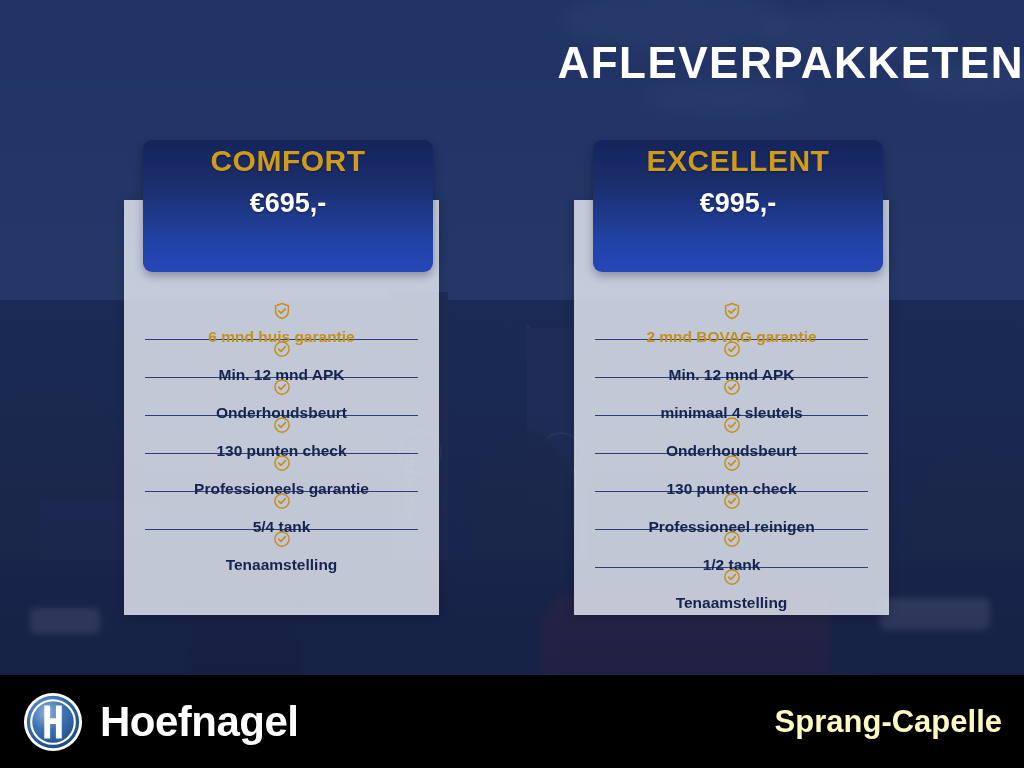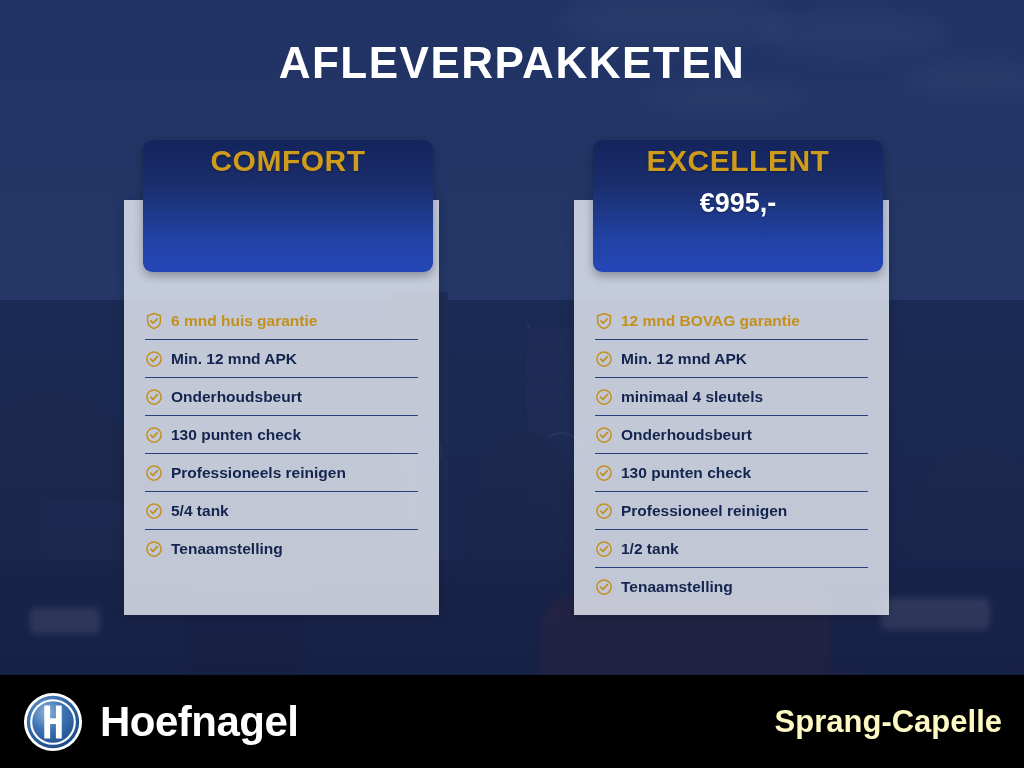--- a/index.html
+++ b/index.html
@@ -109,21 +109,21 @@
     position: absolute;
     background: #4a2a44;
     filter: blur(3px);
     opacity: .8;
   }
 
   
   #page-title {
     position: absolute;
     top: 38px; left: 0; right: 0;
-    text-align: center;
+    text-align: right;
     color: #ffffff;
     font-size: 44px;
     font-weight: bold;
     letter-spacing: 1.5px;
   }
 
   
   .package {
     position: absolute;
     top: 200px;
@@ -173,20 +173,21 @@
     left: 21px;
     right: 21px;
     list-style: none;
   }
   .feature-item {
     display: flex;
     align-items: center;
     height: 38px;
     border-bottom: 1px solid #2b3f7a;
     gap: 8px;
+    flex-direction: column;
   }
   .feature-item:last-child { border-bottom: none; }
 
   .feature-icon {
     flex: 0 0 auto;
     width: 18px;
     height: 18px;
     display: block;
   }
   .feature-label {
@@ -270,20 +271,21 @@
     <div class="bg-car-light" style="left:880px; top:598px; width:110px; height:32px; border-radius:8px;"></div>
   </div>
 
   <div id="page-title">AFLEVERPAKKETEN</div>
 
   <div class="package package-comfort">
     <div class="package-panel"></div>
 
     <div class="package-header">
       <div class="package-name">COMFORT</div>
+      <div class="package-price">€695,-</div>
     </div>
 
     <ul class="feature-list">
       <li class="feature-item is-highlight">
         <svg class="feature-icon" viewBox="0 0 24 24">
           <path d="M12 2 L20.5 5 V11.5 C20.5 16.8 16.8 20.6 12 22 C7.2 20.6 3.5 16.8 3.5 11.5 V5 Z" fill="none" stroke="#c3901b" stroke-width="2"></path>
           <path d="M7.8 11.8 L10.8 14.8 L16.4 9.2" fill="none" stroke="#c3901b" stroke-width="2.2" stroke-linecap="round" stroke-linejoin="round"></path>
         </svg>
         <span class="feature-label">6 mnd huis garantie</span>
       </li>
@@ -306,21 +308,21 @@
           <circle cx="12" cy="12" r="9.5" fill="none" stroke="#c3901b" stroke-width="2"></circle>
           <path d="M7.6 12.2 L10.6 15.2 L16.5 8.9" fill="none" stroke="#c3901b" stroke-width="2.2" stroke-linecap="round" stroke-linejoin="round"></path>
         </svg>
         <span class="feature-label">130 punten check</span>
       </li>
       <li class="feature-item">
         <svg class="feature-icon" viewBox="0 0 24 24">
           <circle cx="12" cy="12" r="9.5" fill="none" stroke="#c3901b" stroke-width="2"></circle>
           <path d="M7.6 12.2 L10.6 15.2 L16.5 8.9" fill="none" stroke="#c3901b" stroke-width="2.2" stroke-linecap="round" stroke-linejoin="round"></path>
         </svg>
-        <span class="feature-label">Professioneels reinigen</span>
+        <span class="feature-label">Professioneels garantie</span>
       </li>
       <li class="feature-item">
         <svg class="feature-icon" viewBox="0 0 24 24">
           <circle cx="12" cy="12" r="9.5" fill="none" stroke="#c3901b" stroke-width="2"></circle>
           <path d="M7.6 12.2 L10.6 15.2 L16.5 8.9" fill="none" stroke="#c3901b" stroke-width="2.2" stroke-linecap="round" stroke-linejoin="round"></path>
         </svg>
         <span class="feature-label">5/4 tank</span>
       </li>
       <li class="feature-item">
         <svg class="feature-icon" viewBox="0 0 24 24">
@@ -339,21 +341,21 @@
       <div class="package-name">EXCELLENT</div>
       <div class="package-price">€995,-</div>
     </div>
 
     <ul class="feature-list">
       <li class="feature-item is-highlight">
         <svg class="feature-icon" viewBox="0 0 24 24">
           <path d="M12 2 L20.5 5 V11.5 C20.5 16.8 16.8 20.6 12 22 C7.2 20.6 3.5 16.8 3.5 11.5 V5 Z" fill="none" stroke="#c3901b" stroke-width="2"></path>
           <path d="M7.8 11.8 L10.8 14.8 L16.4 9.2" fill="none" stroke="#c3901b" stroke-width="2.2" stroke-linecap="round" stroke-linejoin="round"></path>
         </svg>
-        <span class="feature-label">12 mnd BOVAG garantie</span>
+        <span class="feature-label">2 mnd BOVAG garantie</span>
       </li>
       <li class="feature-item">
         <svg class="feature-icon" viewBox="0 0 24 24">
           <circle cx="12" cy="12" r="9.5" fill="none" stroke="#c3901b" stroke-width="2"></circle>
           <path d="M7.6 12.2 L10.6 15.2 L16.5 8.9" fill="none" stroke="#c3901b" stroke-width="2.2" stroke-linecap="round" stroke-linejoin="round"></path>
         </svg>
         <span class="feature-label">Min. 12 mnd APK</span>
       </li>
       <li class="feature-item">
         <svg class="feature-icon" viewBox="0 0 24 24">

